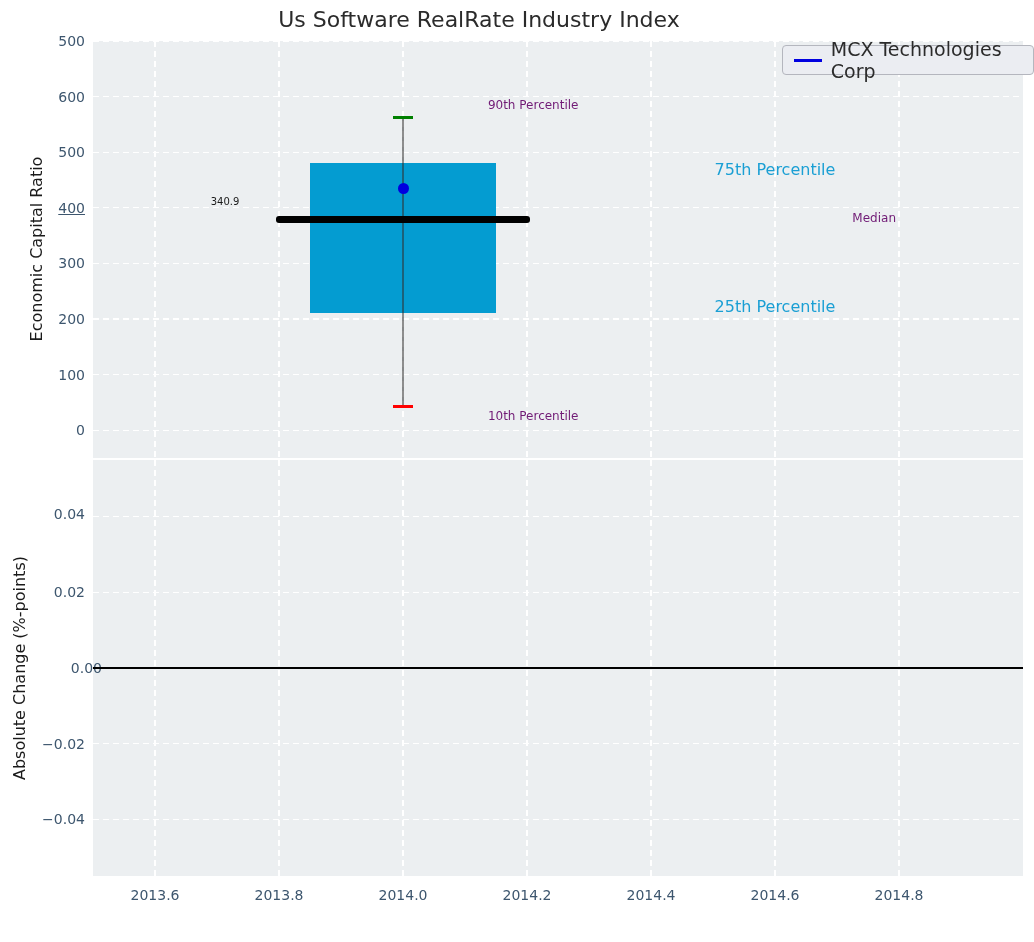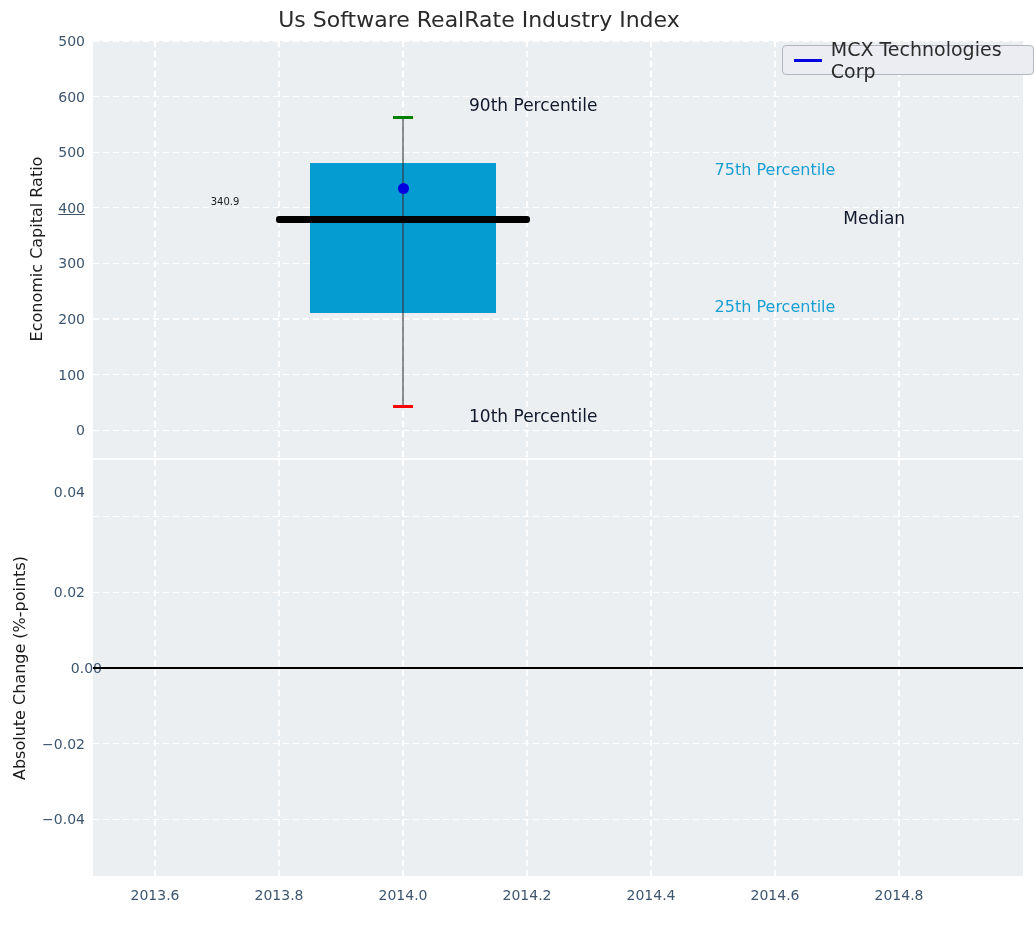--- a/index.html
+++ b/index.html
@@ -34,21 +34,21 @@
   .axis-label.rot { transform:translate(-50%,-50%) rotate(-90deg); }
   #ylabel-ratio  { left:36px; top:249px; }
   #ylabel-change { left:19px; top:668px; }
   #xlabel { left:0; top:912px; width:1034px; text-align:center; transform:none; font-size:16.5px; }
   .whisker { position:absolute; width:2px; background:rgba(50,50,50,0.55); z-index:3; }
   .box { position:absolute; z-index:2; }
   .median-line { position:absolute; height:7px; border-radius:3px; z-index:4; }
   .cap { position:absolute; height:3px; z-index:4; }
   .company-dot { position:absolute; width:11px; height:11px; border-radius:50%; z-index:5; }
   .annotation { position:absolute; white-space:nowrap; transform:translate(-50%,-50%); z-index:6; }
-  .ann-black-md { font-size:17px; color:#0f172a; }
+  .ann-black-md { font-size:12px; color:#701a75; }
   .ann-cyan-sm  { font-size:16px; color:#1a9fd4; }
   .ann-black-xs { font-size:10px; color:#1a1a1a; }
   .zero-line { position:absolute; left:0; width:100%; height:2px; background:#000; z-index:3; }
   .legend {
     position:absolute; left:782px; top:45px; height:30px; box-sizing:border-box;
     display:flex; align-items:center; gap:9px; padding:0 10px 0 11px;
     background:#ebedf2; border:1px solid #b4b6be; border-radius:4px; z-index:7;
   }
   .legend-line { width:32px; height:3px; }
   .legend-text { font-size:19px; color:#2b2b2b; }
@@ -112,21 +112,21 @@
     <div class="legend-text">MCX Technologies Corp</div>
   </div>
 <div class="y-tick-label" style="left: 15px; top: 422.2px;">0</div>
     <div class="y-tick-label" style="left: 15px; top: 366.6px;">100</div>
     <div class="y-tick-label" style="left: 15px; top: 311px;">200</div>
     <div class="y-tick-label" style="left: 15px; top: 255.4px;">300</div>
     <div class="y-tick-label" style="left: 15px; top: 199.8px; text-decoration: underline;">400</div>
     <div class="y-tick-label" style="left: 15px; top: 144.2px;">500</div>
     <div class="y-tick-label" style="left: 15px; top: 88.6px;">600</div>
     <div class="y-tick-label" style="left: 15px; top: 33px;">500</div>
-    <div class="y-tick-label" style="left: 15px; top: 484px;">0.04</div>
+    <div class="y-tick-label" style="left: 15px; top: 506px;">0.04</div>
     <div class="y-tick-label" style="left: 15px; top: 584.364px;">0.02</div>
     <div class="y-tick-label" style="left: 32px; top: 660px;">0.00</div>
     <div class="y-tick-label" style="left: 15px; top: 735.636px;">−0.02</div>
     <div class="y-tick-label" style="left: 15px; top: 811.273px;">−0.04</div>
     <div class="x-tick-label" style="left: 110px; top: 887px;">2013.6</div>
     <div class="x-tick-label" style="left: 234px; top: 887px;">2013.8</div>
     <div class="x-tick-label" style="left: 358px; top: 887px;">2014.0</div>
     <div class="x-tick-label" style="left: 482px; top: 887px;">2014.2</div>
     <div class="x-tick-label" style="left: 606px; top: 887px;">2014.4</div>
     <div class="x-tick-label" style="left: 730px; top: 887px;">2014.6</div>

